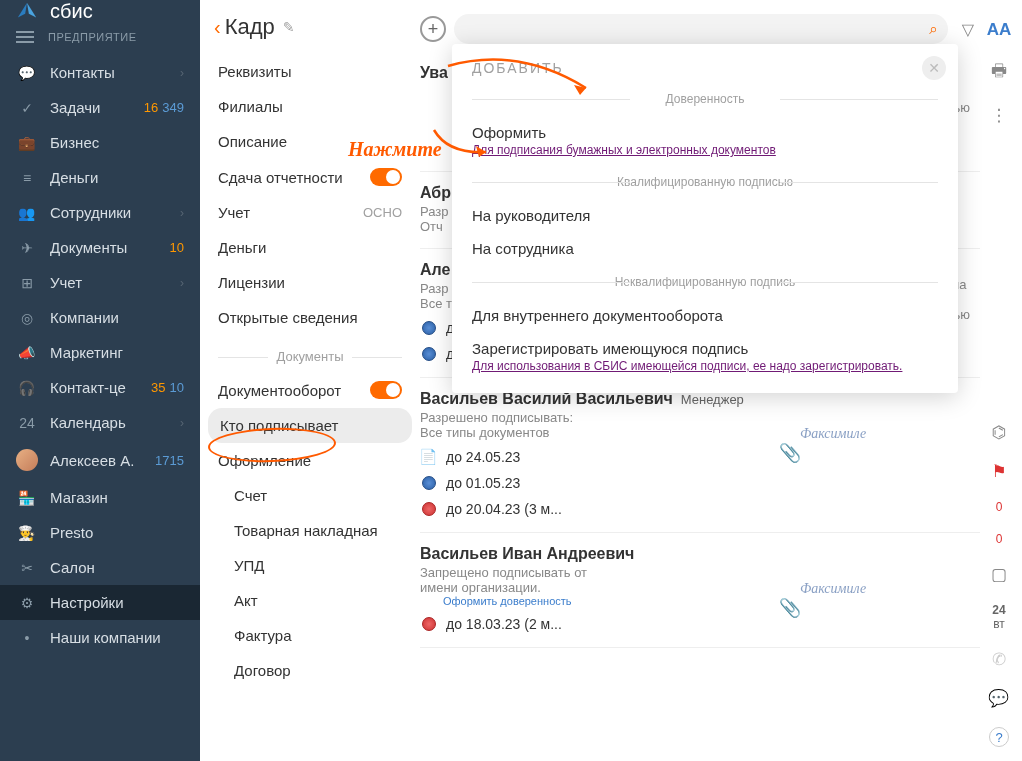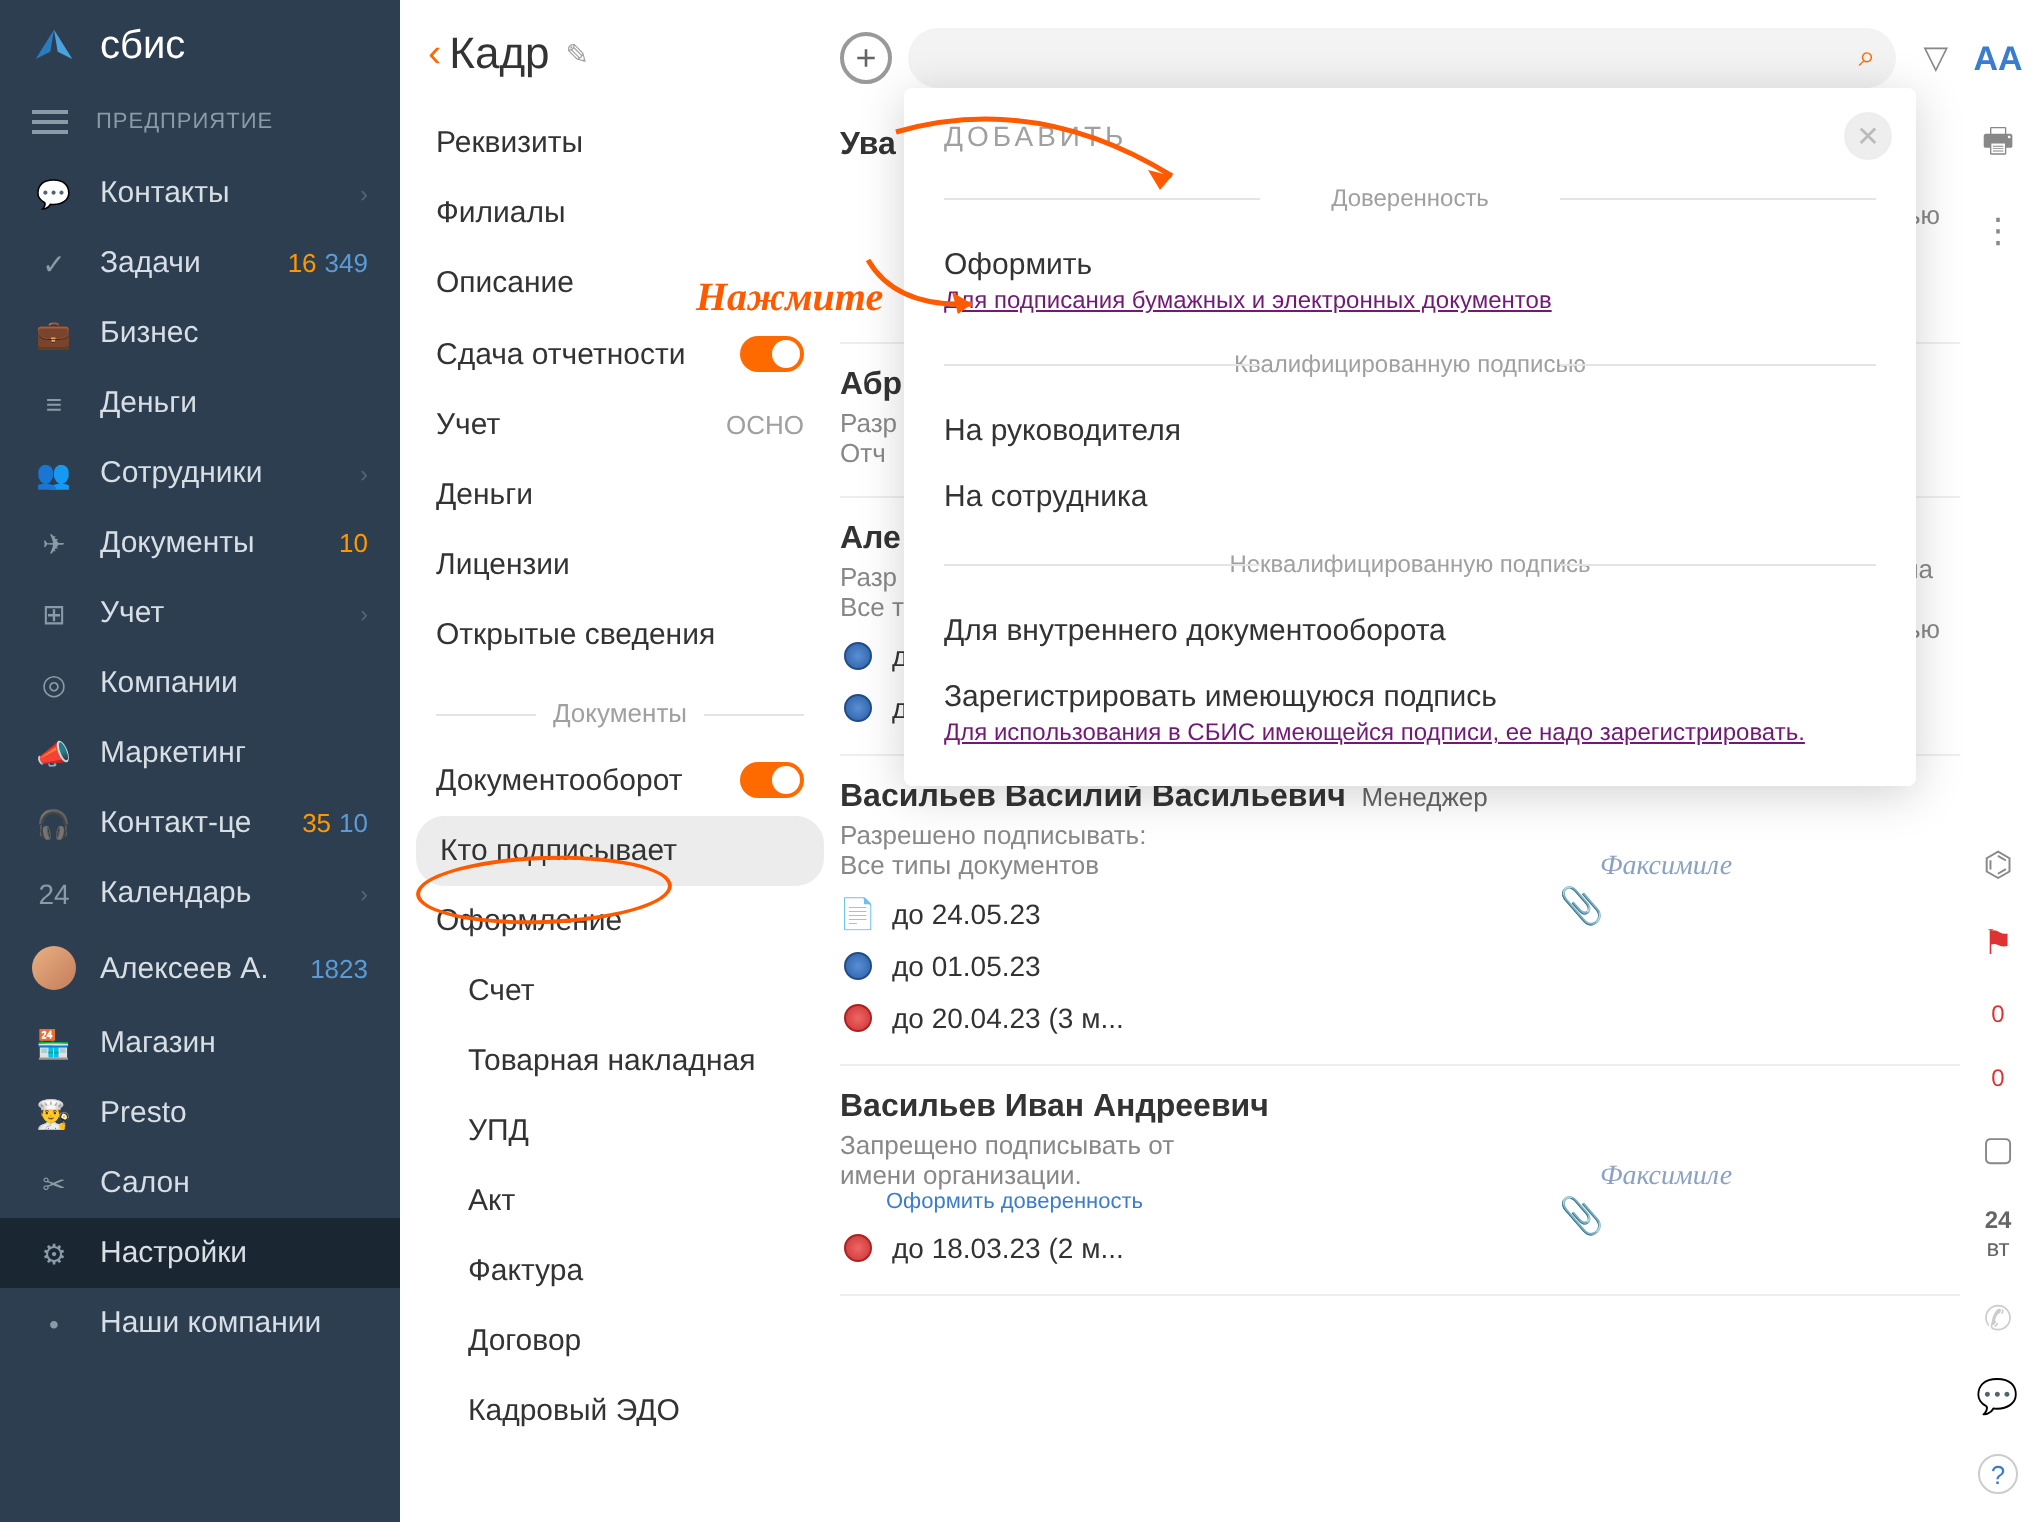--- a/index.html
+++ b/index.html
@@ -1,19 +1,19 @@
 <!DOCTYPE html>
 <html><head>
 <meta charset="utf-8">
 <style>
 * { box-sizing: border-box; margin: 0; padding: 0; }
 body { font-family: -apple-system, Arial, sans-serif; font-size: 14px; color: #333; background: #fff; width: 1022px; height: 761px; overflow: hidden; position: relative; }
 
 .sidebar { width: 200px; height: 761px; background: #2c3e50; color: #ccc; position: absolute; left: 0; top: 0; display: flex; flex-direction: column; }
-.sidebar-logo { display: flex; align-items: center; padding: 12px 16px; color: #fff; }
+.sidebar-logo { display: flex; align-items: center; padding: 0 16px; color: #fff; }
 .sidebar-logo-icon { width: 22px; height: 22px; margin-right: 12px; }
 .sidebar-logo-text { font-size: 20px; font-weight: 300; }
 .sidebar-menu-btn { padding: 8px 16px 12px; color: #8a9ba8; font-size: 11px; letter-spacing: 0.5px; display: flex; align-items: flex-end; }
 .sidebar-menu-icon { width: 18px; margin-right: 14px; display: inline-flex; flex-direction: column; gap: 3px; }
 .sidebar-menu-icon span { display: block; height: 2px; background: #8a9ba8; }
 .sidebar-item { display: flex; align-items: center; padding: 9px 16px; cursor: pointer; position: relative; }
 .sidebar-item.active { background: #1a2733; }
 .sidebar-item-icon { width: 22px; margin-right: 12px; display: inline-flex; justify-content: center; color: #8a9ba8; }
 .sidebar-item-label { flex: 1; color: #d7dee4; font-size: 15px; white-space: nowrap; overflow: hidden; text-overflow: ellipsis; }
 .sidebar-badge { font-size: 13px; margin-left: 4px; }
@@ -156,21 +156,21 @@
         <span class="sidebar-badge badge-blue">10</span>
       </div>
       <div class="sidebar-item">
         <span class="sidebar-item-icon">24</span>
         <span class="sidebar-item-label">Календарь</span>
         <span class="sidebar-chevron">›</span>
       </div>
       <div class="sidebar-item">
         <span class="sidebar-avatar"></span>
         <span class="sidebar-item-label">Алексеев А.</span>
-        <span class="sidebar-badge badge-blue">1823</span>
+        <span class="sidebar-badge badge-blue">1715</span>
       </div>
       <div class="sidebar-item">
         <span class="sidebar-item-icon">🏪</span>
         <span class="sidebar-item-label">Магазин</span>
       </div>
       <div class="sidebar-item">
         <span class="sidebar-item-icon">👨‍🍳</span>
         <span class="sidebar-item-label">Presto</span>
       </div>
       <div class="sidebar-item">
@@ -244,23 +244,20 @@
         <span>УПД</span>
       </div>
       <div class="sp-item indent">
         <span>Акт</span>
       </div>
       <div class="sp-item indent">
         <span>Фактура</span>
       </div>
       <div class="sp-item indent">
         <span>Договор</span>
-      </div>
-      <div class="sp-item indent">
-        <span>Кадровый ЭДО</span>
       </div>
     </div>
 </div>
 
 <div class="main">
   <div class="main-topbar">
     <div class="add-btn">+</div>
     <div class="search-box">
       <span class="search-icon">⌕</span>
     </div>

